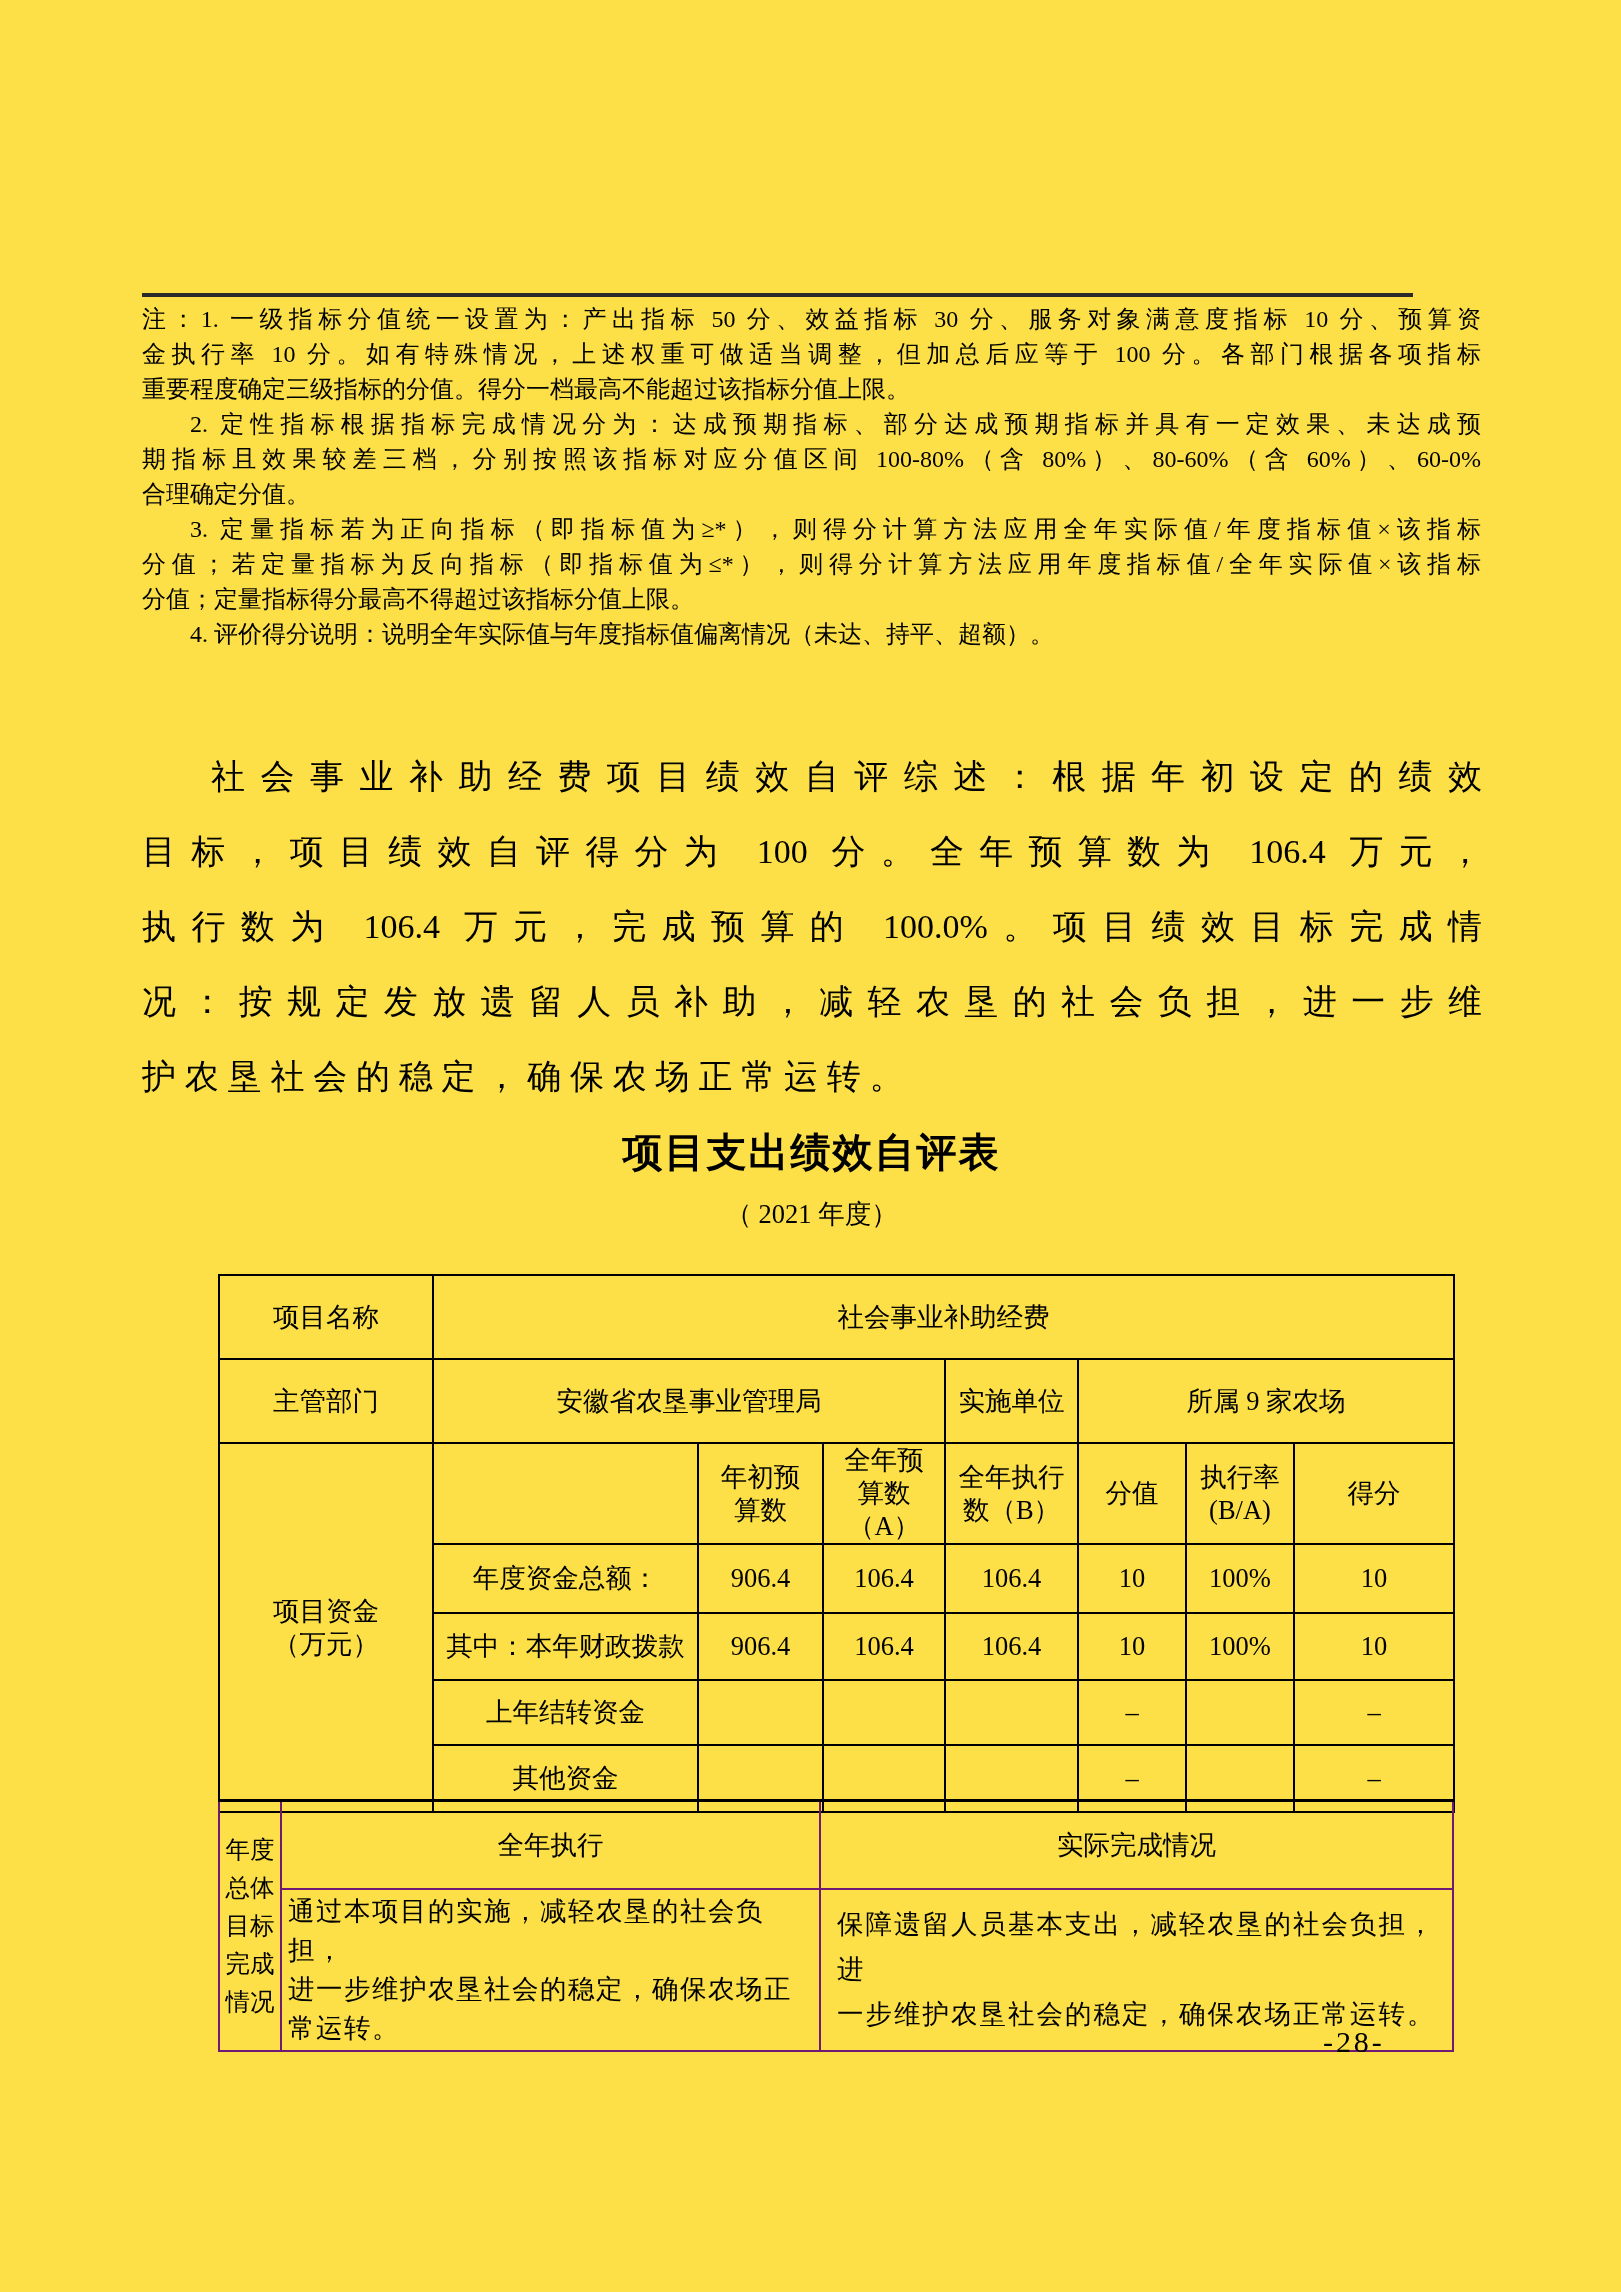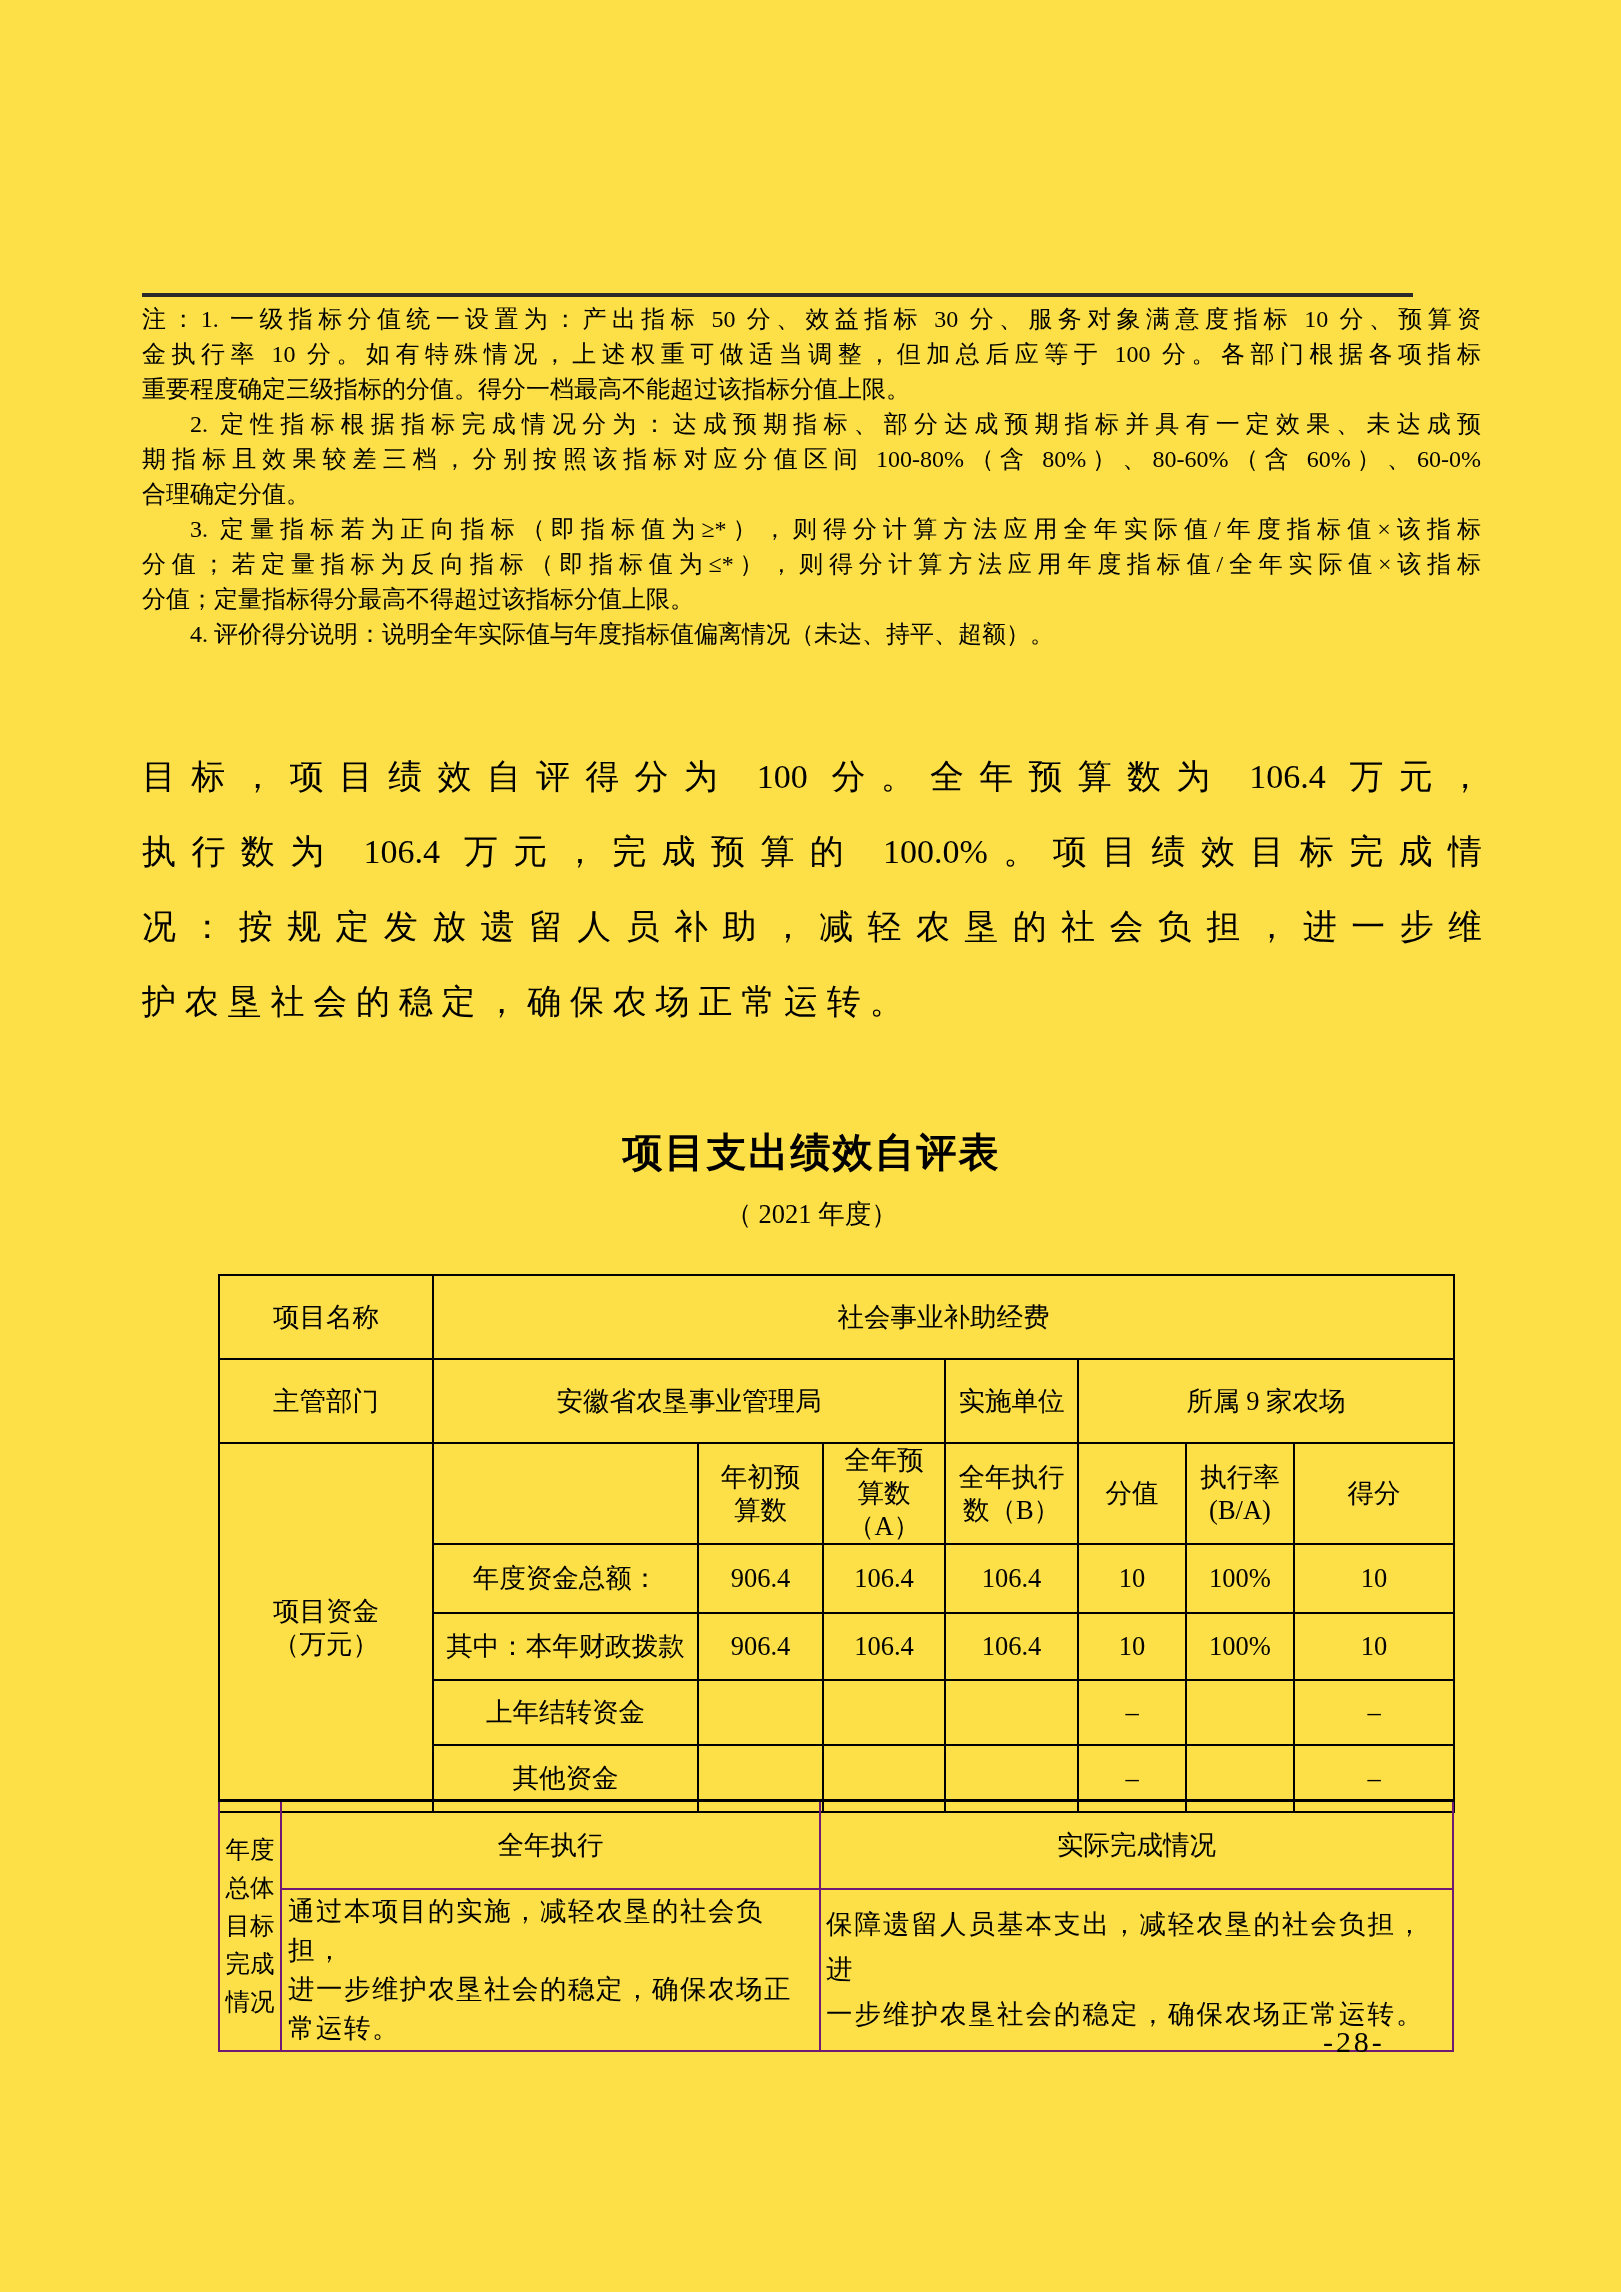--- a/index.html
+++ b/index.html
@@ -44,21 +44,21 @@
   
   table.lower { position:absolute; left:218px; top:1799px; width:1234px;
                 border-collapse:collapse; table-layout:fixed; }
   table.lower td { border:2px solid #701a75; text-align:center; vertical-align:middle;
                    font-size:26.5px; padding:0; white-space:pre-line; overflow:hidden; }
   table.lower tr.h td { border-top:3.9px solid #000; }
   table.lower td.sideLabel { font-size:24.5px; line-height:38px; padding:0 2px; }
   table.lower td.goalCell { text-align:left; line-height:39px; letter-spacing:1.5px;
                             padding:2px 5.9px; }
   table.lower td.actualCell { text-align:left; line-height:45px; letter-spacing:2px;
-                              padding:2px 5px; }
+                              padding:2px 16px; }
 
   .page-number { position:absolute; left:1323px; top:2025px; font-size:30px; letter-spacing:2.9px; }
 </style>
 </head>
 <body>
 
 <div class="page">
 
   <div class="rule"></div>
 
@@ -69,20 +69,21 @@
     <div class="note-line full indent">2. 定性指标根据指标完成情况分为：达成预期指标、部分达成预期指标并具有一定效果、未达成预</div>
     <div class="note-line full">期指标且效果较差三档，分别按照该指标对应分值区间 100-80%（含 80%）、80-60%（含 60%）、60-0%</div>
     <div class="note-line">合理确定分值。</div>
     <div class="note-line full indent">3. 定量指标若为正向指标（即指标值为≥*），则得分计算方法应用全年实际值/年度指标值×该指标</div>
     <div class="note-line full">分值；若定量指标为反向指标（即指标值为≤*），则得分计算方法应用年度指标值/全年实际值×该指标</div>
     <div class="note-line">分值；定量指标得分最高不得超过该指标分值上限。</div>
     <div class="note-line indent">4. 评价得分说明：说明全年实际值与年度指标值偏离情况（未达、持平、超额）。</div>
   </div>
 
   <div class="summary">
+    <div class="sum-line full indent">社会事业补助经费项目绩效自评综述：根据年初设定的绩效</div>
     <div class="sum-line full">目标，项目绩效自评得分为 100 分。全年预算数为 106.4 万元，</div>
     <div class="sum-line full">执行数为 106.4 万元，完成预算的 100.0%。项目绩效目标完成情</div>
     <div class="sum-line full">况：按规定发放遗留人员补助，减轻农垦的社会负担，进一步维</div>
     <div class="sum-line last">护农垦社会的稳定，确保农场正常运转。</div>
   </div>
 
   <div class="table-title">项目支出绩效自评表</div>
   <div class="table-subtitle">（ 2021 年度）</div>
 
   <table class="upper">

